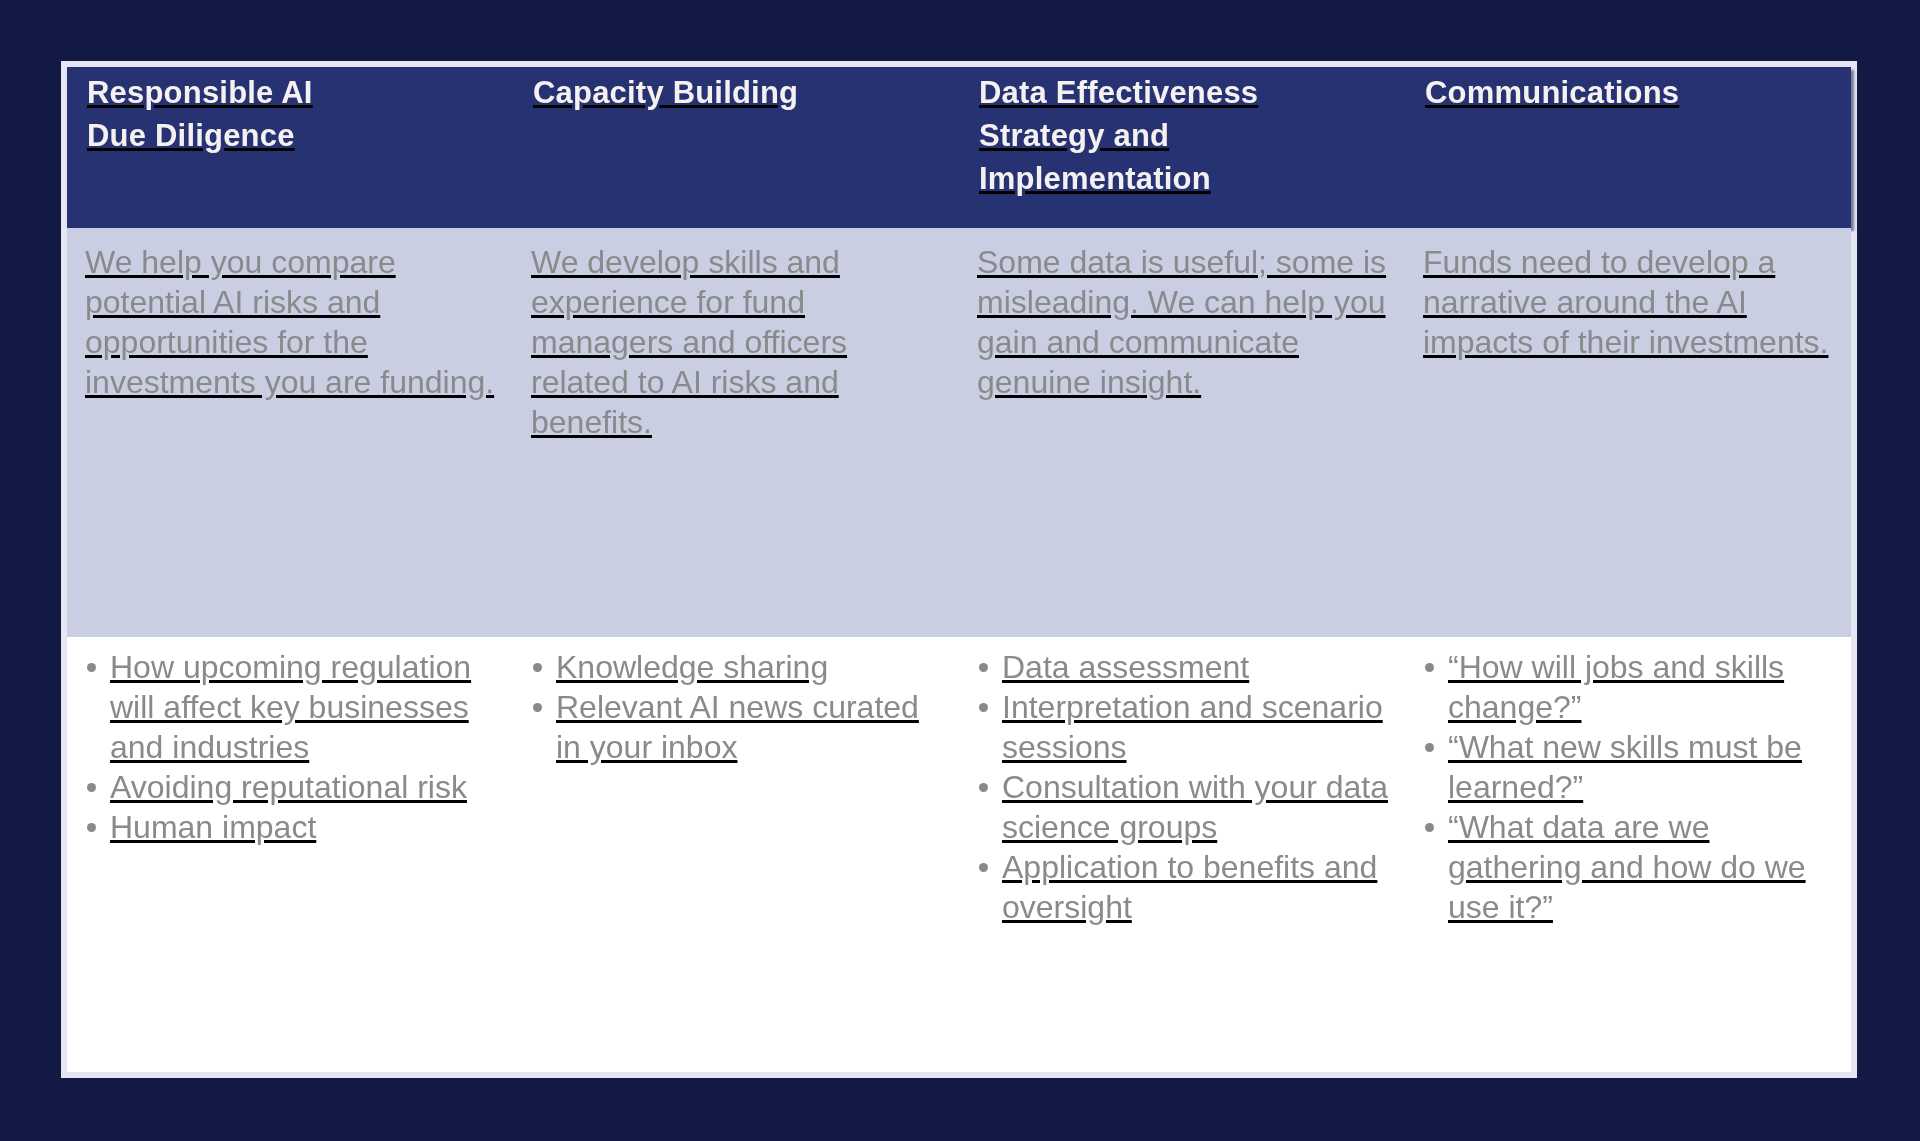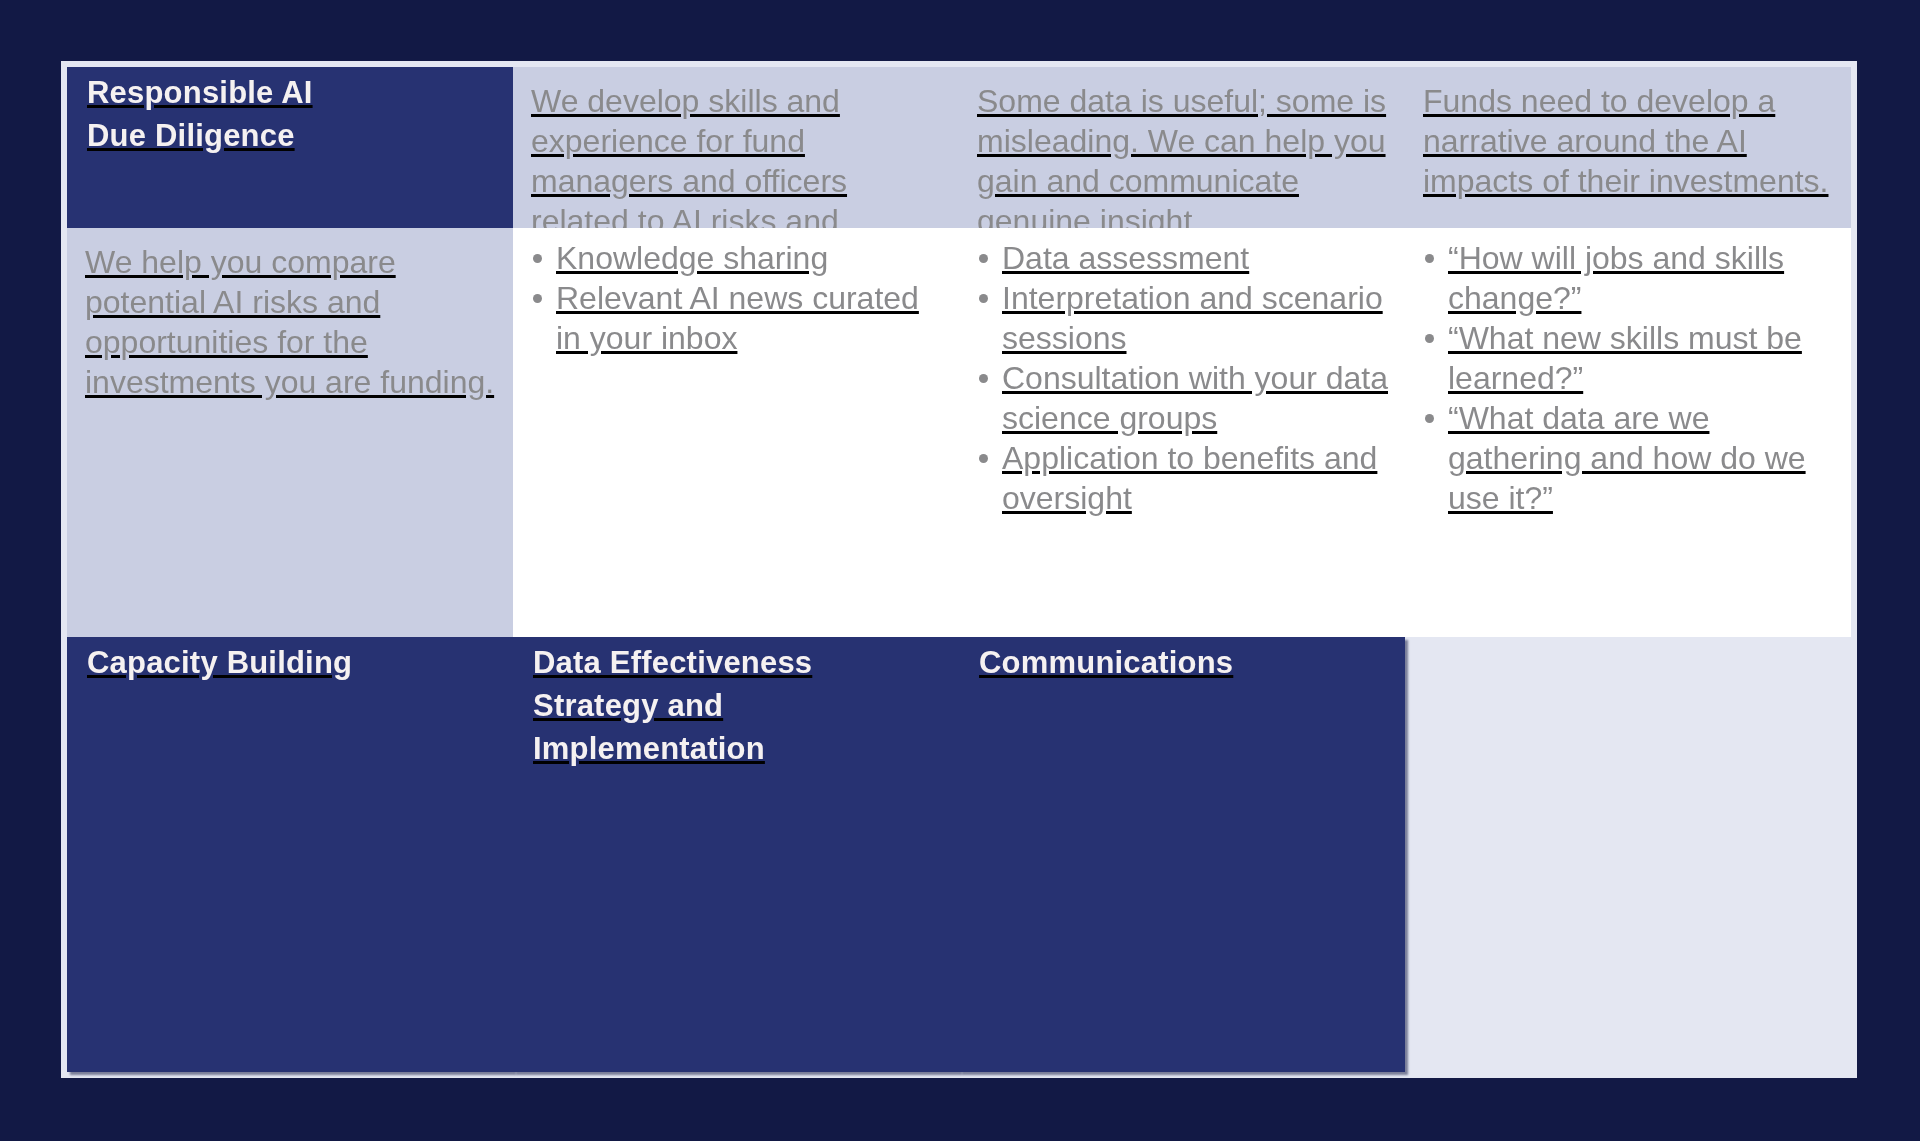--- a/index.html
+++ b/index.html
@@ -82,20 +82,36 @@
 
 <div class="frame">
 
   <div class="cell head">
     <h2 class="title">Responsible AI
 Due Diligence</h2>
   </div>
   <div class="cell summary">
     <p>We help you compare potential AI risks and opportunities for the investments you are funding.</p>
   </div>
+  <div class="cell list">
+    <ul>
+        <li>
+          <span class="dot"></span>
+          <span class="li-text">How upcoming regulation will affect key businesses and industries</span>
+        </li>
+        <li>
+          <span class="dot"></span>
+          <span class="li-text">Avoiding reputational risk</span>
+        </li>
+        <li>
+          <span class="dot"></span>
+          <span class="li-text">Human impact</span>
+        </li>
+      </ul>
+  </div>
 
   <div class="cell head">
     <h2 class="title">Capacity Building</h2>
   </div>
   <div class="cell summary">
     <p>We develop skills and experience for fund managers and officers related to AI risks and benefits.</p>
   </div>
   <div class="cell list">
     <ul>
         <li>

